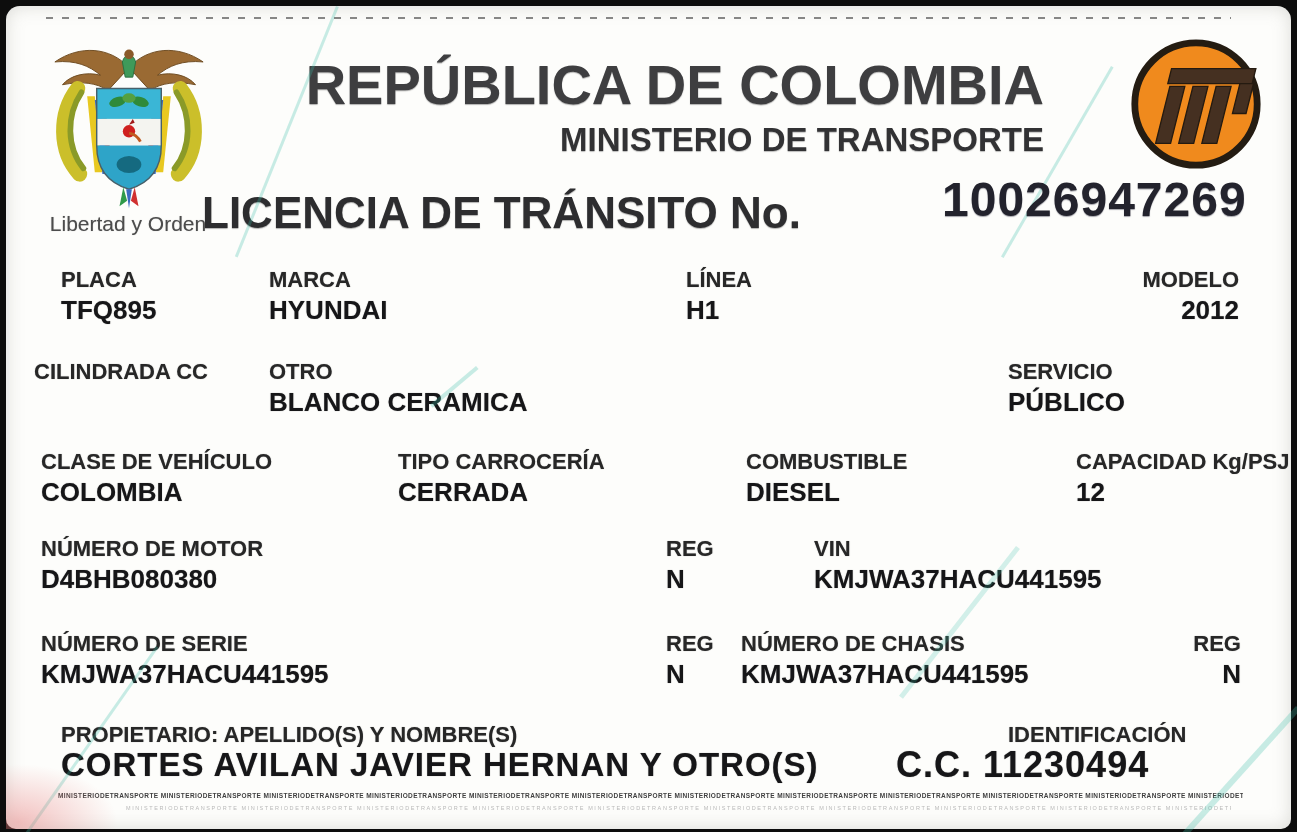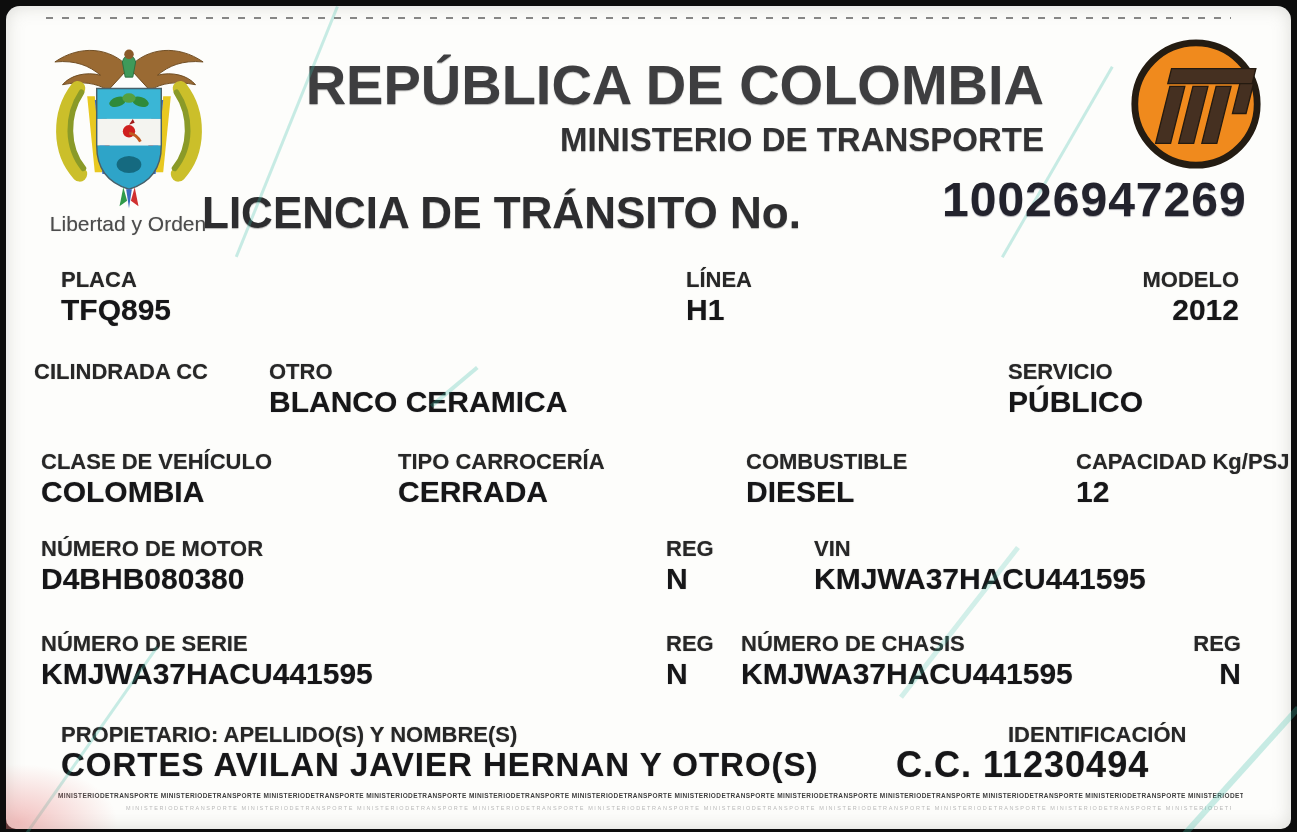--- a/index.html
+++ b/index.html
@@ -33,21 +33,21 @@
   .doctitle{position:absolute;left:196px;top:182px;font-size:44px;font-weight:bold;
     color:#2d2d2f;text-shadow:0 1px 1px rgba(40,40,40,.35);}
   .mtlogo{position:absolute;left:1122px;top:30px;width:136px;height:136px;}
   .licnum{position:absolute;left:936px;top:166px;font-size:48px;font-weight:bold;
     color:#23232d;letter-spacing:1px;text-shadow:0 1px 1px rgba(30,30,50,.4);z-index:5;}
 
   
   .field{position:absolute;white-space:nowrap;}
   .flabel{font-size:22px;font-weight:bold;color:#272727;line-height:20px;
     text-shadow:0 0 1px rgba(40,40,40,.45);}
-  .fvalue{font-size:30px;font-weight:bold;color:#161618;line-height:34px;margin-top:3px;
+  .fvalue{font-size:26px;font-weight:bold;color:#161618;line-height:34px;margin-top:3px;
     text-shadow:0 0 1px rgba(20,20,20,.45);}
   .ralign{text-align:right;}
   .owner .fvalue{font-size:33px;letter-spacing:1px;}
   .ident .fvalue{font-size:36px;letter-spacing:1px;margin-left:-112px;}
 
   
   .microprint{position:absolute;left:52px;right:48px;top:786px;height:9px;overflow:hidden;
     font-size:6.5px;font-weight:bold;letter-spacing:.4px;color:#3f3f3f;white-space:nowrap;}
   .microprint2{position:absolute;left:120px;right:60px;top:799px;height:7px;overflow:hidden;
     font-size:5.5px;letter-spacing:1.6px;color:#b9b9b9;white-space:nowrap;filter:blur(.4px);}
@@ -114,20 +114,24 @@
       <rect x="60" y="37" width="11" height="42"></rect>
       <rect x="77" y="35" width="10" height="22"></rect>
     </g>
   </svg>
   <div class="licnum">10026947269</div>
 
   <div class="field" style="left:55px;top:264px">
     <div class="flabel">PLACA</div>
     <div class="fvalue">TFQ895</div>
   </div>
+  <div class="field" style="left:263px;top:264px">
+    <div class="flabel">MARCA</div>
+    <div class="fvalue">HYUNDAI</div>
+  </div>
   <div class="field" style="left:680px;top:264px">
     <div class="flabel">LÍNEA</div>
     <div class="fvalue">H1</div>
   </div>
   <div class="field ralign" style="right:52px;top:264px">
     <div class="flabel">MODELO</div>
     <div class="fvalue">2012</div>
   </div>
 
   <div class="field" style="left:28px;top:356px">

